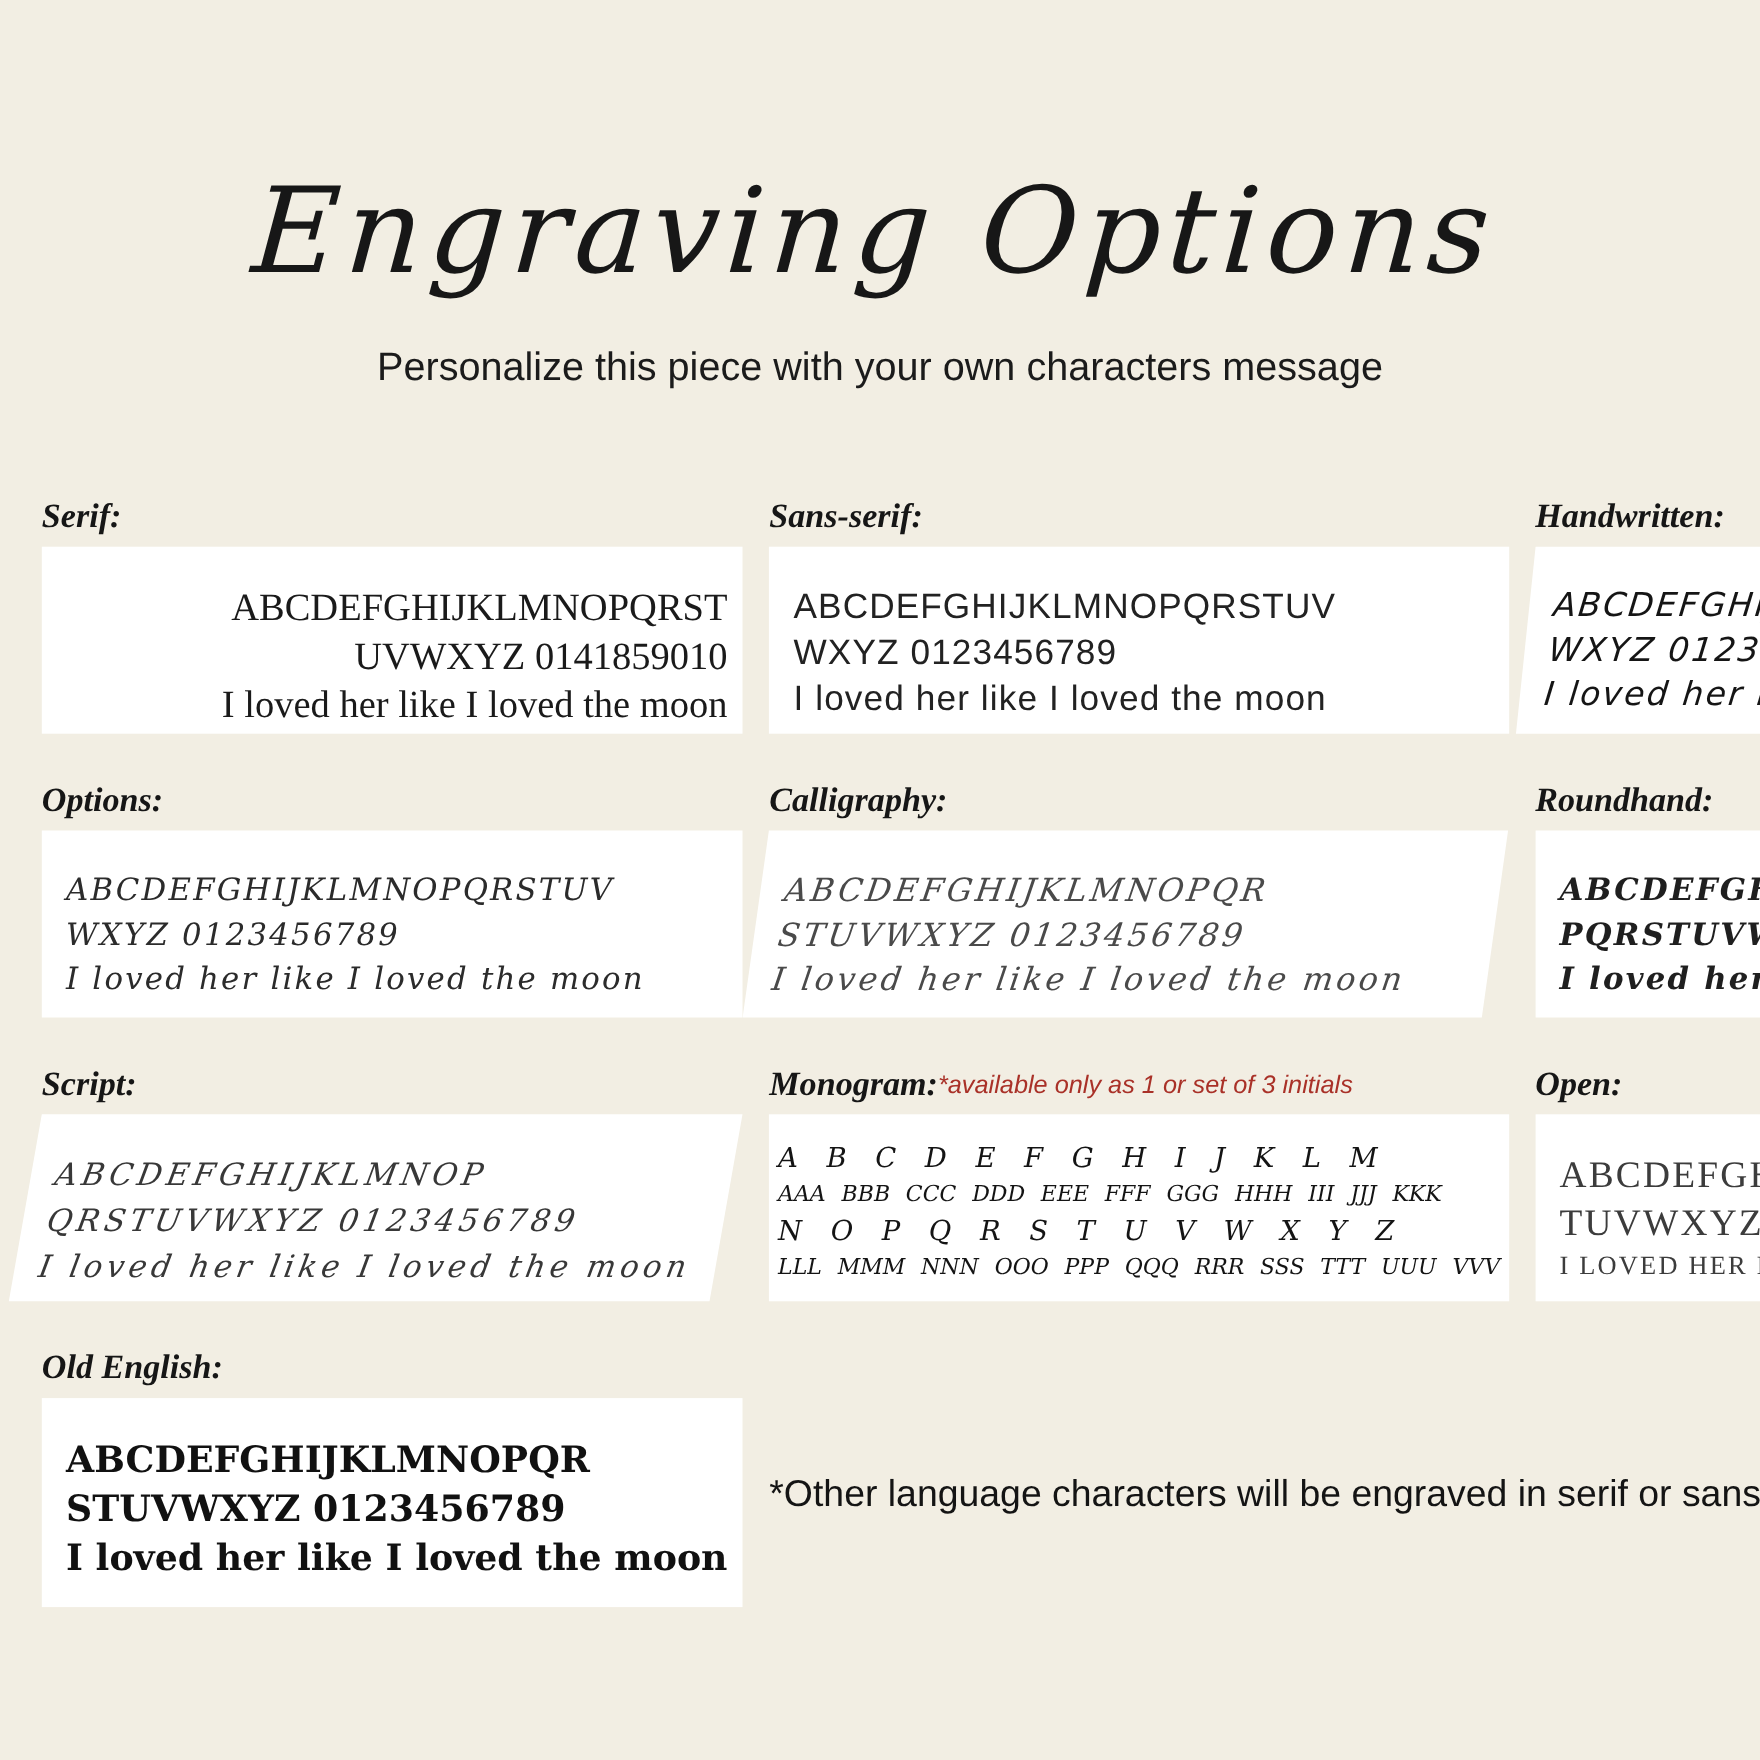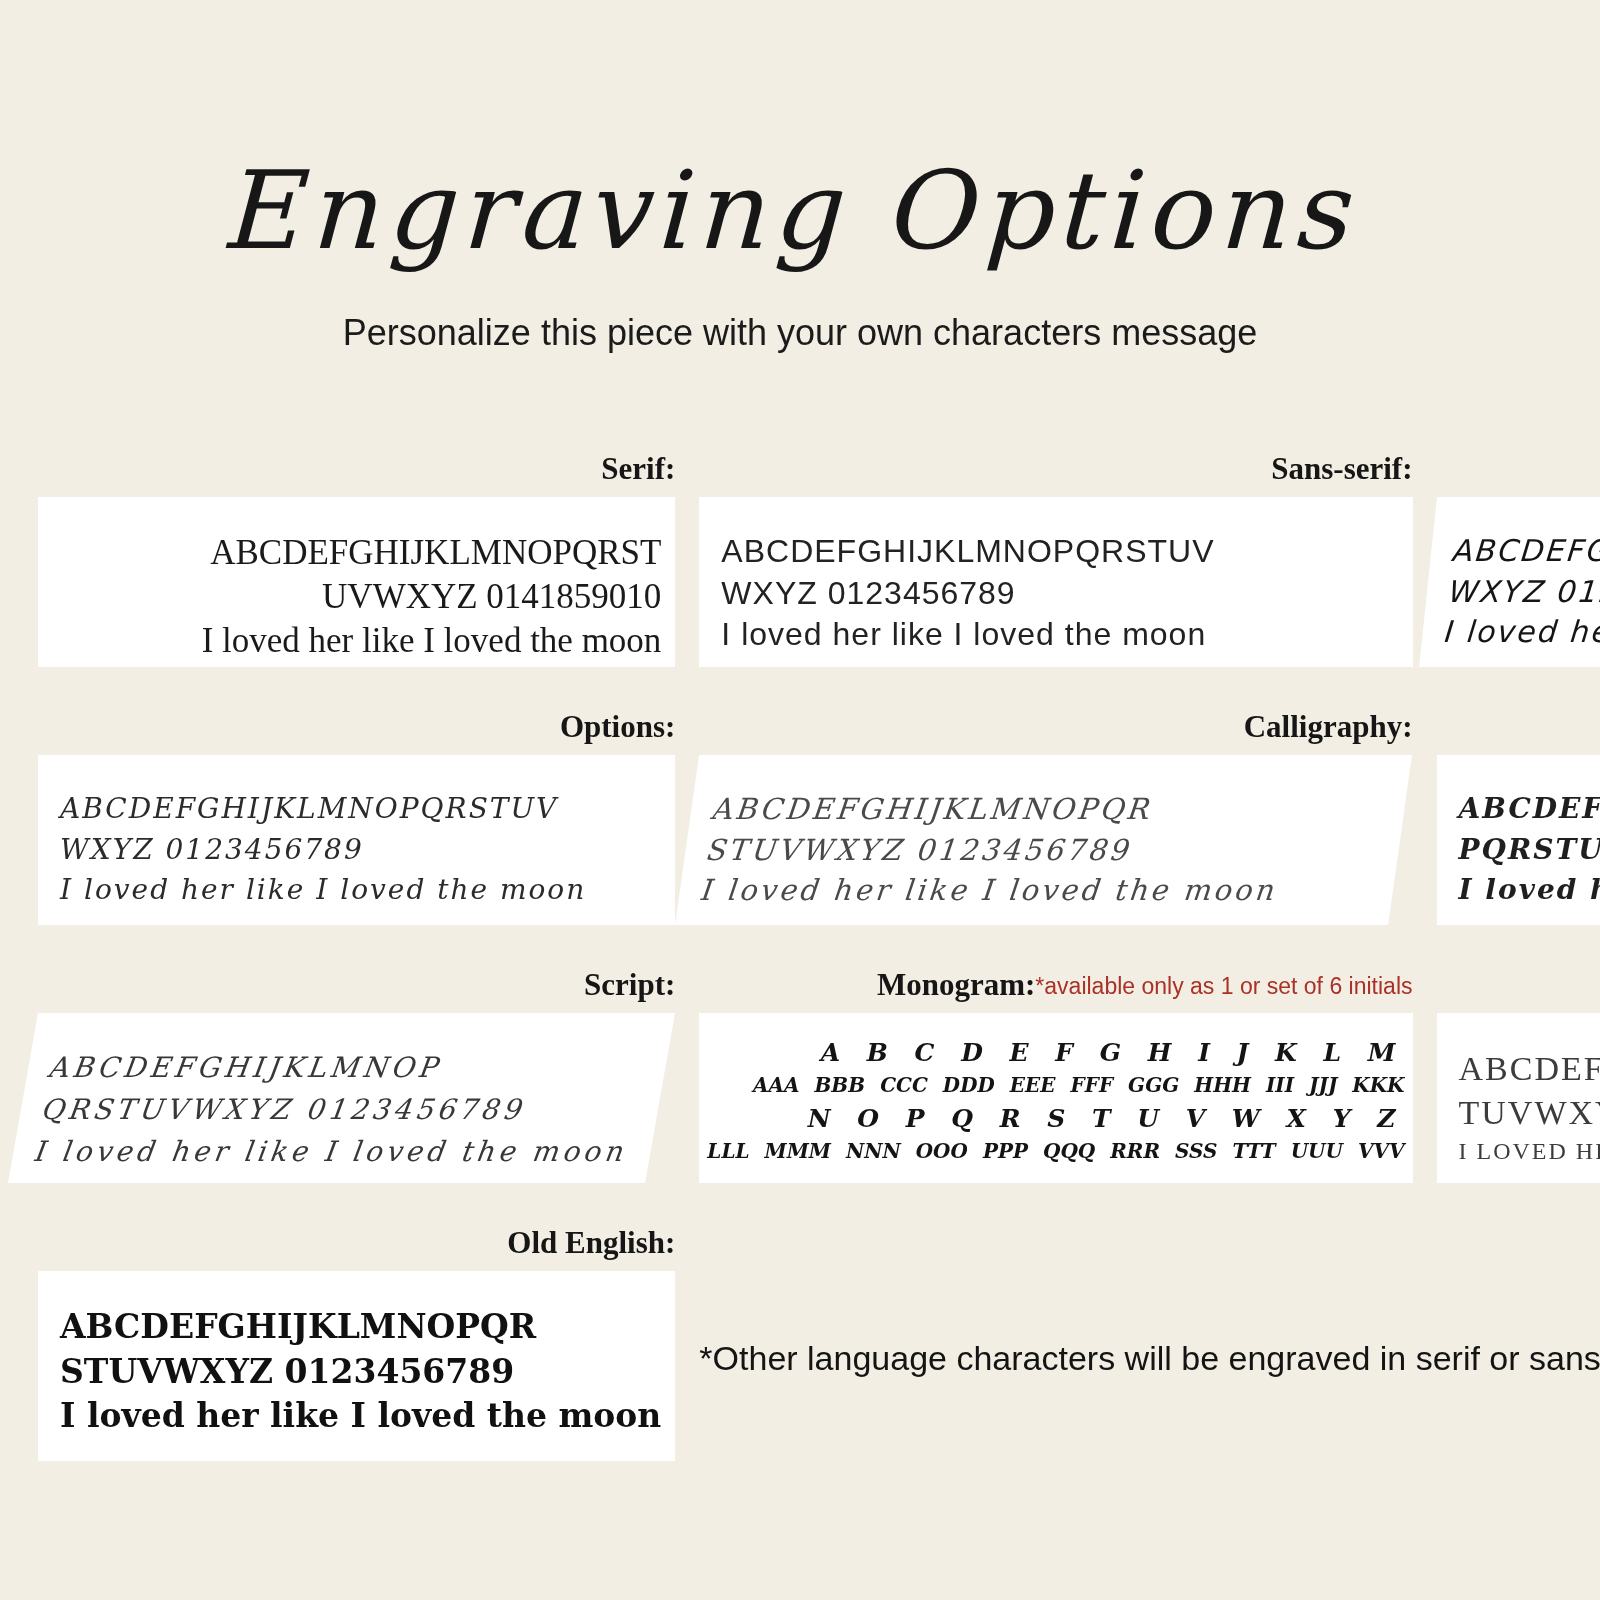--- a/index.html
+++ b/index.html
@@ -38,23 +38,24 @@
     margin:92px 38px 0 38px;
     display:grid;
     grid-template-columns:repeat(3,1fr);
     column-gap:24px;
     row-gap:42px;
   }
   .cell{display:flex;flex-direction:column;}
   .label-row{
     display:flex;
     align-items:flex-end;
-    justify-content:flex-end;
+    justify-content:flex-start;
     margin-bottom:10px;
     min-height:36px;
+    font-style:italic;
   }
   .label{
     margin:0;
     font-family:"Liberation Serif", serif;
     font-weight:700;
     font-size:31px;
     color:#161616;
   }
   .note{
     font-size:23px;
@@ -78,22 +79,22 @@
   .sample-calligraphy{font-family:"DejaVu Serif", cursive, serif;font-style:italic;font-size:29px;line-height:1.4;letter-spacing:3px;color:#4a4a4a;transform:skewX(-8deg);transform-origin:left top;}
   .sample-roundhand{font-family:"DejaVu Serif", cursive, serif;font-style:italic;font-weight:700;font-size:28px;line-height:1.45;letter-spacing:2px;color:#1f1f1f;}
   .sample-script{font-family:"DejaVu Serif", cursive, serif;font-style:italic;font-size:28px;line-height:1.5;letter-spacing:4px;color:#383838;transform:skewX(-10deg);transform-origin:left top;}
   .sample-open{font-family:"Liberation Serif", serif;font-size:34px;line-height:1.3;letter-spacing:2px;color:#3c3c3c;}
   .sample-open .ln-msg{font-size:24px;letter-spacing:2px;}
   .sample-oldenglish{font-family:"DejaVu Serif", serif;font-weight:700;font-size:33px;line-height:1.35;color:#111;}
   .box-oldenglish{height:190px;}
 
   .sample-monogram{
     font-family:"DejaVu Serif", cursive, serif;
-    font-style:italic;font-weight:700;
-    text-align:right;
+    font-style:italic;font-weight:400;
+    text-align:left;
     padding:22px 8px 0 8px;
     color:#141414;
   }
   .sample-monogram .mono-single{font-size:25px;line-height:1.4;letter-spacing:9px;}
   .sample-monogram .mono-triple{font-size:20px;line-height:1.55;letter-spacing:0px;word-spacing:8px;}
 
   
   .footnote-cell{
     grid-column:2 / 4;
     display:flex;
@@ -191,21 +192,21 @@
       <div class="box sample-script">
         <div class="ln">ABCDEFGHIJKLMNOP</div>
         <div class="ln">QRSTUVWXYZ 0123456789</div>
         <div class="ln">I loved her like I loved the moon</div>
       </div>
     </section>
 
     <section class="cell">
       <div class="label-row">
         <h2 class="label">Monogram:</h2>
-        <span class="note">*available only as 1 or set of 6 initials</span>
+        <span class="note">*available only as 1 or set of 3 initials</span>
       </div>
       <div class="box sample-monogram">
         <div class="ln mono-single">A B C D E F G H I J K L M</div>
         <div class="ln mono-triple">AAA BBB CCC DDD EEE FFF GGG HHH III JJJ KKK</div>
         <div class="ln mono-single">N O P Q R S T U V W X Y Z</div>
         <div class="ln mono-triple">LLL MMM NNN OOO PPP QQQ RRR SSS TTT UUU VVV</div>
       </div>
     </section>
 
     <section class="cell">

